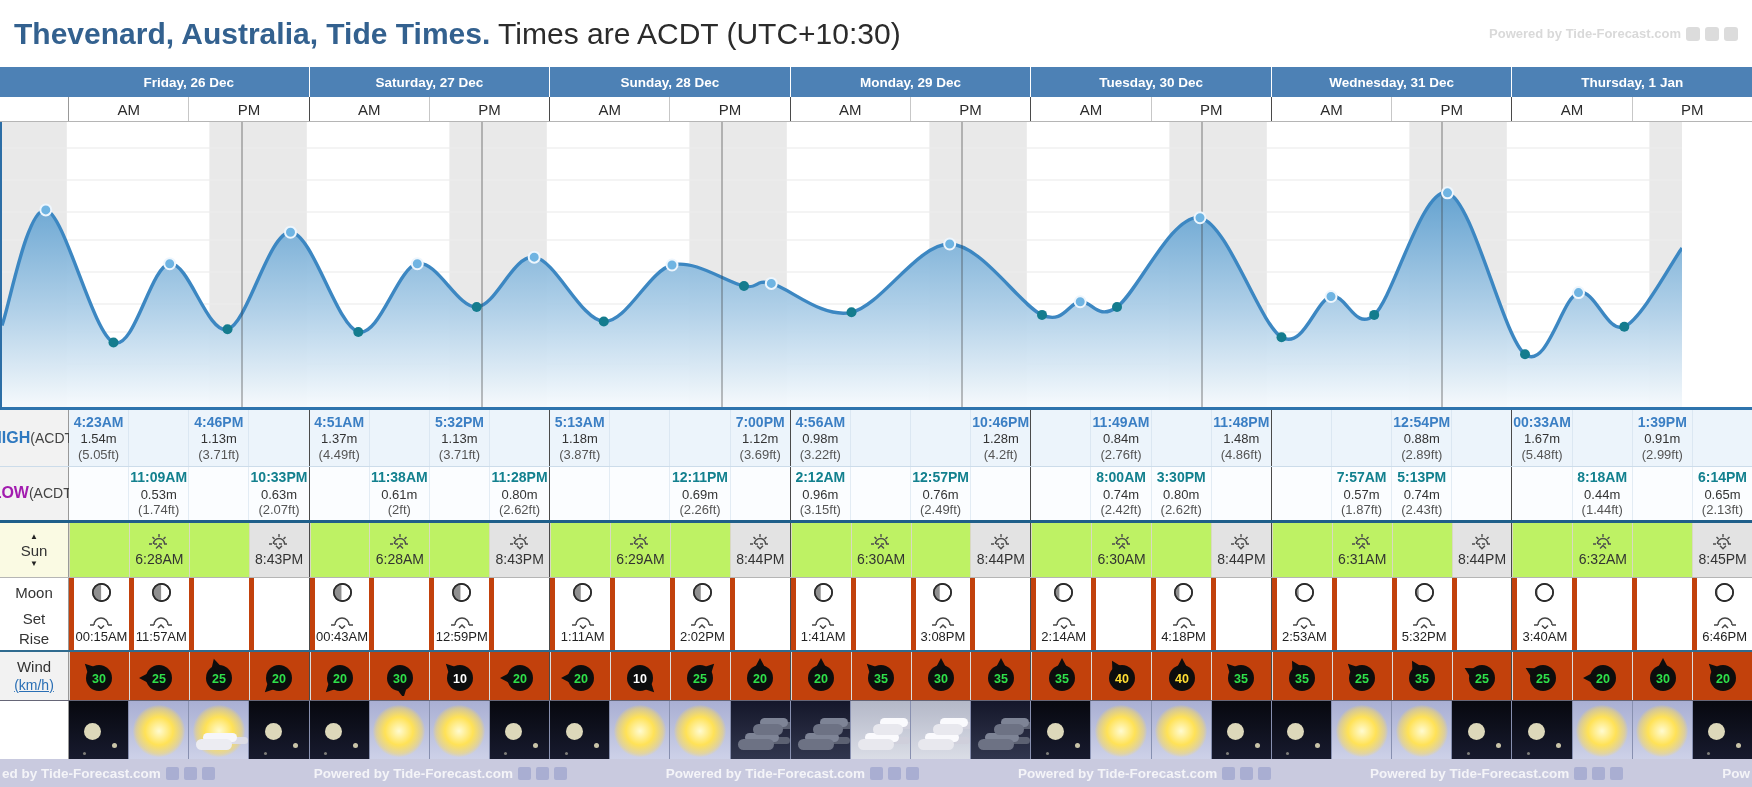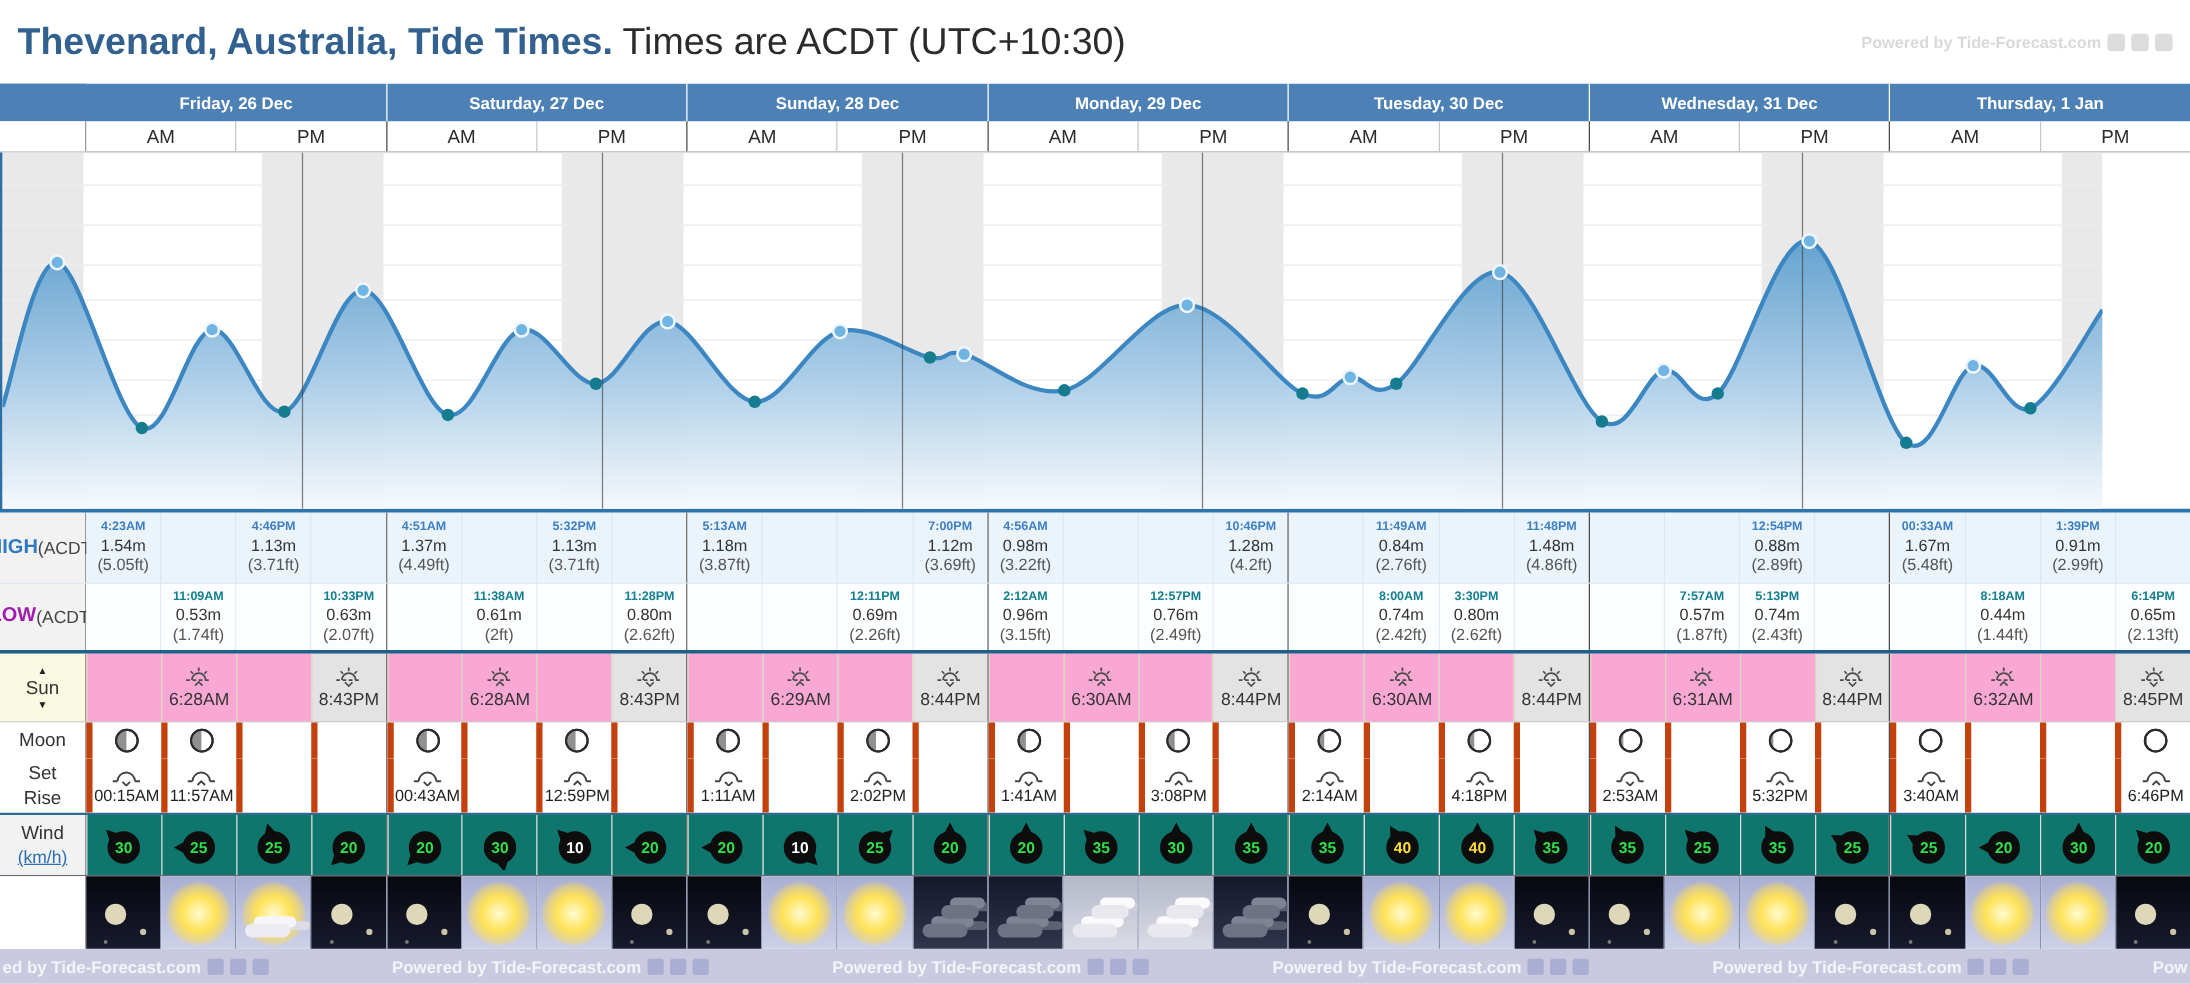--- a/index.html
+++ b/index.html
@@ -37,44 +37,44 @@
   
   .tide-row{height:56px;}
   .tide-row.low{height:57px;border-top:1px solid #ccdcea;border-bottom:3px solid #1f5f8a;}
   .tide-row .labelcol{display:flex;flex-direction:row;align-items:center;justify-content:center;line-height:1.15;}
   .lbl-high{color:#2f79c0;font-weight:bold;font-size:16px;}
   .lbl-low{color:#a21caf;font-weight:bold;font-size:16px;}
   .lbl-sub{color:#444;font-size:14px;}
   .tide-row.high .qcell{background:#ecf4fb;border-left:1px solid #dbe7f2;}
   .tide-row.low .qcell{background:#fbfdff;border-left:1px solid #e3ecf4;}
   .tide-row .qcell:first-child{border-left:none;}
-  .t-time{font-size:10px;font-weight:bold;line-height:1.25;}
+  .t-time{font-size:14px;font-weight:bold;line-height:1.25;}
   .t-time.high{color:#3b7fc4;}
   .t-time.low{color:#12808e;}
   .t-m{font-size:13px;color:#333;line-height:1.2;}
   .t-f{font-size:13px;color:#555;line-height:1.2;}
   
   .sun-row{height:54px;}
   .sun-row .labelcol{background:#fafae3;display:flex;flex-direction:column;align-items:center;justify-content:center;line-height:1;gap:2px;}
-  .sun-row .qcell{background:#f9a8d4;border-left:1px solid #d9d9c2;}
+  .sun-row .qcell{background:#bef264;border-left:1px solid #d9d9c2;}
   .sun-row .qcell.sunset{background:#e3e3e3;}
   .tri{font-size:8px;color:#222;cursor:pointer;}
   .lbl-sun{font-size:15px;color:#333;}
   .sun-time{font-size:14px;color:#333;margin-top:1px;}
   
   .moon-row{height:30px;border-top:1px solid #b5b5b5;}
   .moon-row .labelcol,.setrise-row .labelcol{background:#fff;display:flex;flex-direction:column;align-items:center;justify-content:center;font-size:15px;color:#333;line-height:1.3;}
   .moon-row .qcell,.setrise-row .qcell{background:#fff;border-left:5px solid #c2410c;}
   .setrise-row{height:43px;}
   .sr-time{font-size:13px;color:#222;margin-top:0px;}
   
   .wind-row{height:50px;border-top:2px solid #2f6b8f;}
   .wind-row .labelcol{display:flex;flex-direction:column;align-items:center;justify-content:center;font-size:15px;color:#333;line-height:1.25;}
   .kmh a,.kmh{color:#2a6fb5;text-decoration:underline;font-size:14px;cursor:pointer;}
-  .wind-row .qcell{background:#0f766e;border-left:1px solid #dcdcdc;}
+  .wind-row .qcell{background:#c2410c;border-left:1px solid #dcdcdc;}
   
   .wx-row{height:58px;display:flex;border-top:1px solid #667;}
   .wx-spacer{width:69px;flex:0 0 69px;background:#fff;border-right:1px solid #999;box-sizing:border-box;}
   .wx{flex:1;position:relative;overflow:hidden;border-right:1px solid #8890b0;box-sizing:border-box;}
   .wx:last-child{border-right:none;}
   .wx.sun,.wx.sun-cloud{background:linear-gradient(#a9afd3,#cdd1e8);}
   .wx.night{background:linear-gradient(#07080f,#171a2e);}
   .wx.cloud-day{background:linear-gradient(#b4b8c8,#dadde6);}
   .wx.cloud-night{background:linear-gradient(#15172a,#31364e);}
   .sun-core{position:absolute;left:50%;top:52%;width:52px;height:52px;margin:-26px 0 0 -26px;border-radius:50%;

